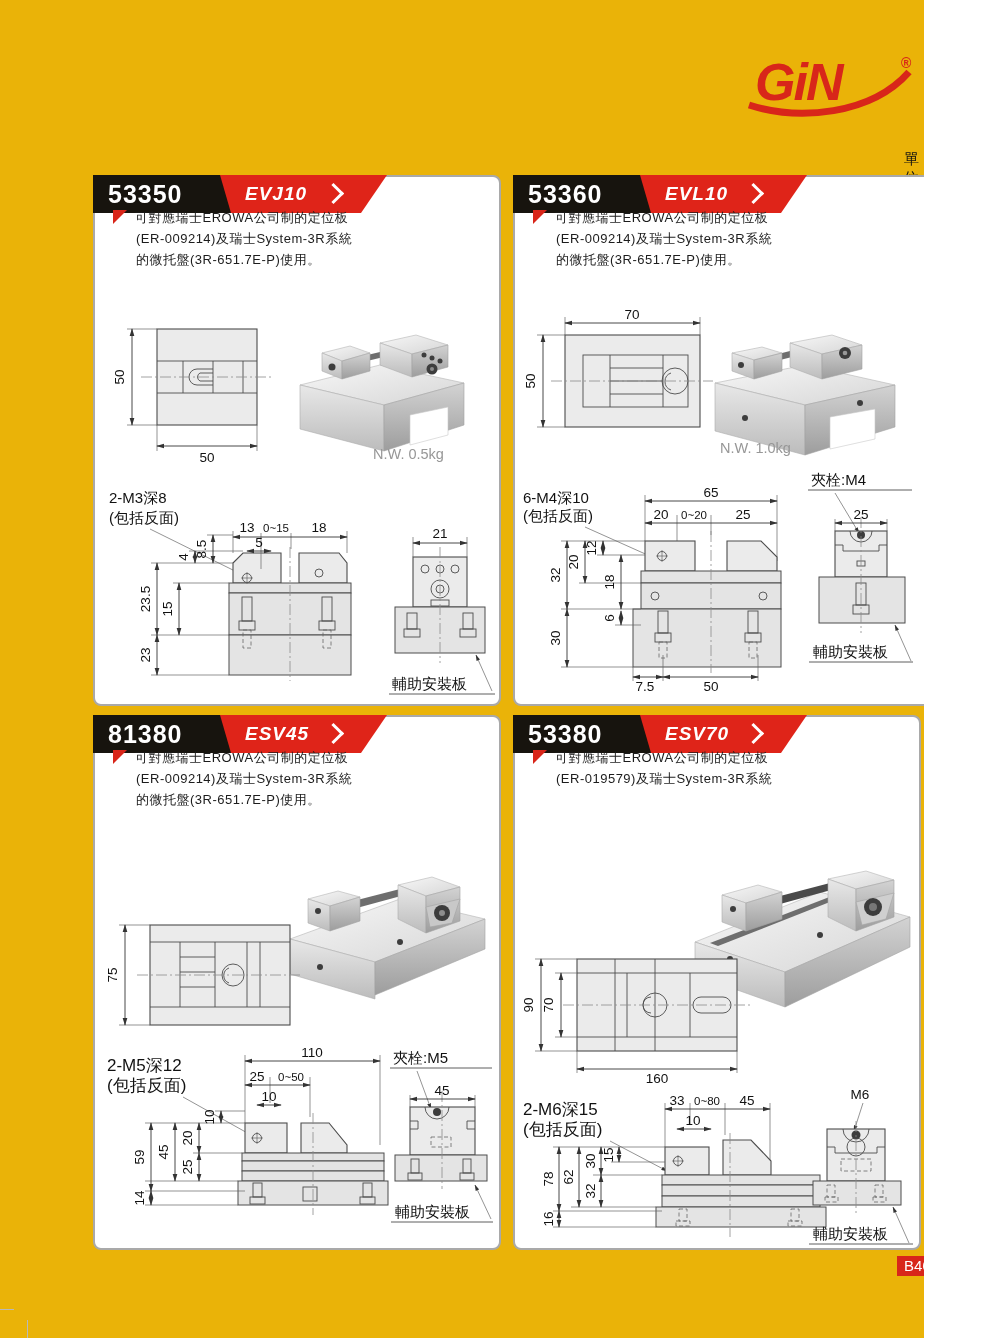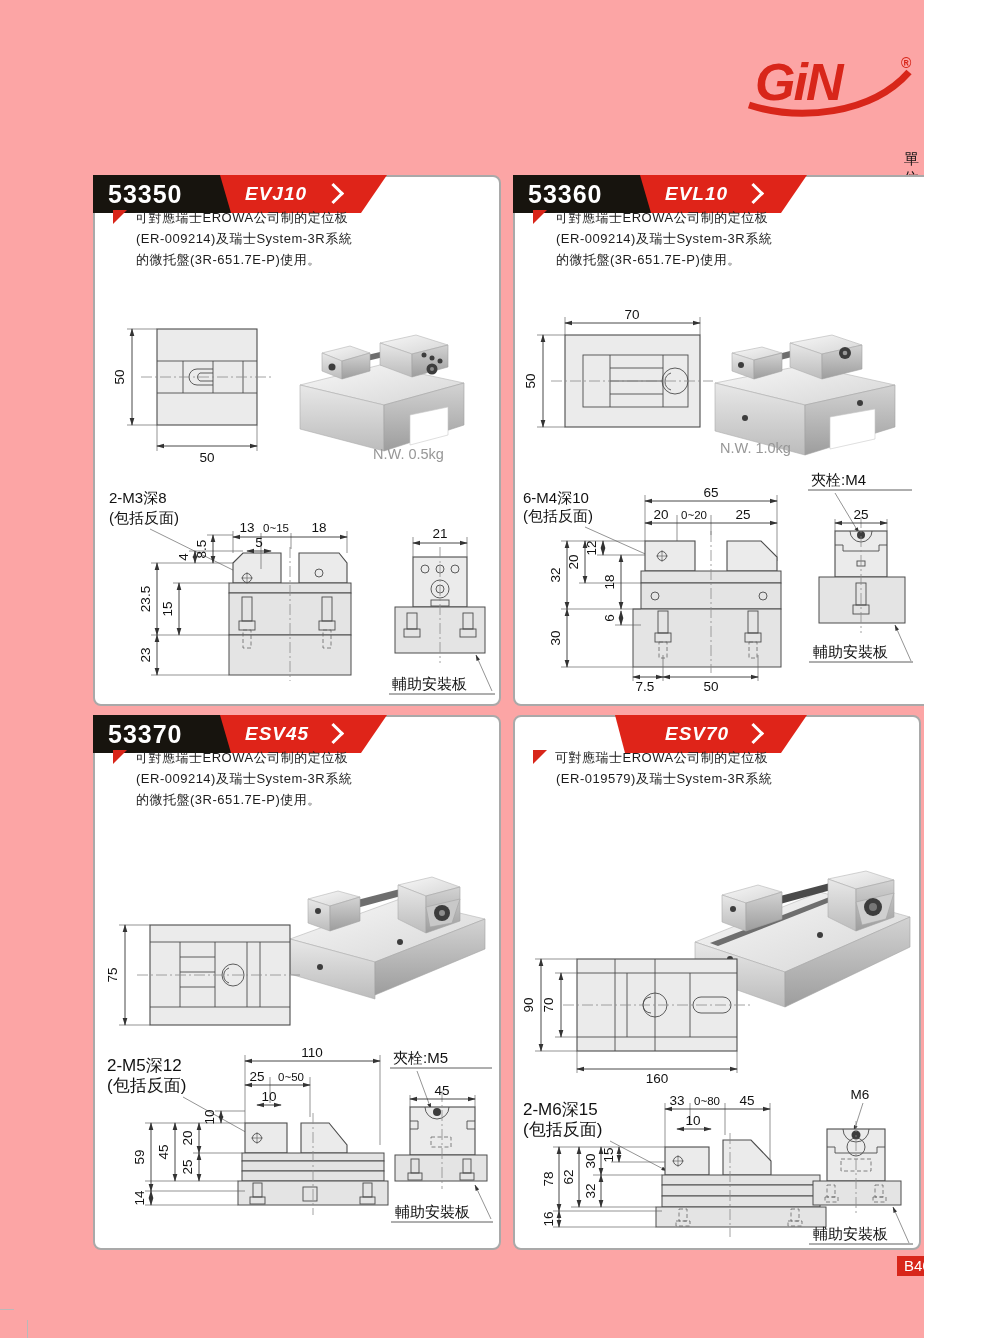--- a/index.html
+++ b/index.html
@@ -1,16 +1,16 @@
 <!DOCTYPE html>
 <html><head>
 <meta charset="utf-8">
 <style>
   html,body{margin:0;padding:0;background:#fff;}
-  .page{position:relative;width:924px;height:1338px;background:#fca5a5;overflow:hidden;
+  .page{position:relative;width:924px;height:1338px;background:#eab308;overflow:hidden;
         font-family:"Liberation Sans","DejaVu Sans",sans-serif;}
   
   .cm{position:absolute;background:#b9b9b9;}
   
   .logo-wrap{position:absolute;left:733px;top:48px;width:195px;height:76px;}
   
   .unit{position:absolute;left:856px;top:150px;font-size:15px;color:#111;margin-left:48px;}
   
   .panel{position:absolute;border:2px solid #a9a9a9;border-radius:8px;background:#fff;}
   #p1{left:93px;top:175px;width:404px;height:527px;}
@@ -357,21 +357,21 @@
         <line class="ext" x1="396" y1="196" x2="380" y2="160" marker-end="url(#ar)"></line>
         <text class="cjk" x="298" y="192">輔助安裝板</text>
         <line class="ln" x1="294" y1="197" x2="398" y2="197"></line>
       </g>
     </svg>
   </div>
 
   <div class="panel" id="p3">
     <div class="hdr">
       <div class="hdr-red"></div>
-      <div class="hdr-blk">53370</div>
+      <div class="hdr-blk">81380</div>
       <div class="hdr-model">ESV45</div>
       <div class="hdr-chev"></div>
     </div>
     <div class="desc">
       <div class="dline"><span class="bullet"></span><span>可對應瑞士EROWA公司制的定位板</span></div>
       <div class="dline indent">(ER-009214)及瑞士System-3R系統</div>
       <div class="dline indent">的微托盤(3R-651.7E-P)使用。</div>
     </div>
     <svg class="draw" style="top:130px" width="400" height="398" viewBox="0 0 400 398">
       <g transform="translate(185,0)">
@@ -483,20 +483,21 @@
         <line class="ext" x1="396" y1="172" x2="380" y2="138" marker-end="url(#ar)"></line>
         <text class="cjk" x="300" y="170">輔助安裝板</text>
         <line class="ln" x1="296" y1="175" x2="398" y2="175"></line>
       </g>
     </svg>
   </div>
 
   <div class="panel" id="p4">
     <div class="hdr">
       <div class="hdr-red"></div>
+      <div class="hdr-blk">53380</div>
       <div class="hdr-model">ESV70</div>
       <div class="hdr-chev"></div>
     </div>
     <div class="desc">
       <div class="dline"><span class="bullet"></span><span>可對應瑞士EROWA公司制的定位板</span></div>
       <div class="dline indent">(ER-019579)及瑞士System-3R系統</div>
     </div>
     <svg class="draw" style="top:130px" width="400" height="400" viewBox="0 0 400 400">
       <g transform="translate(165,0)">
         <polygon class="pt" points="15,95 140,45 230,70 105,125"></polygon>

